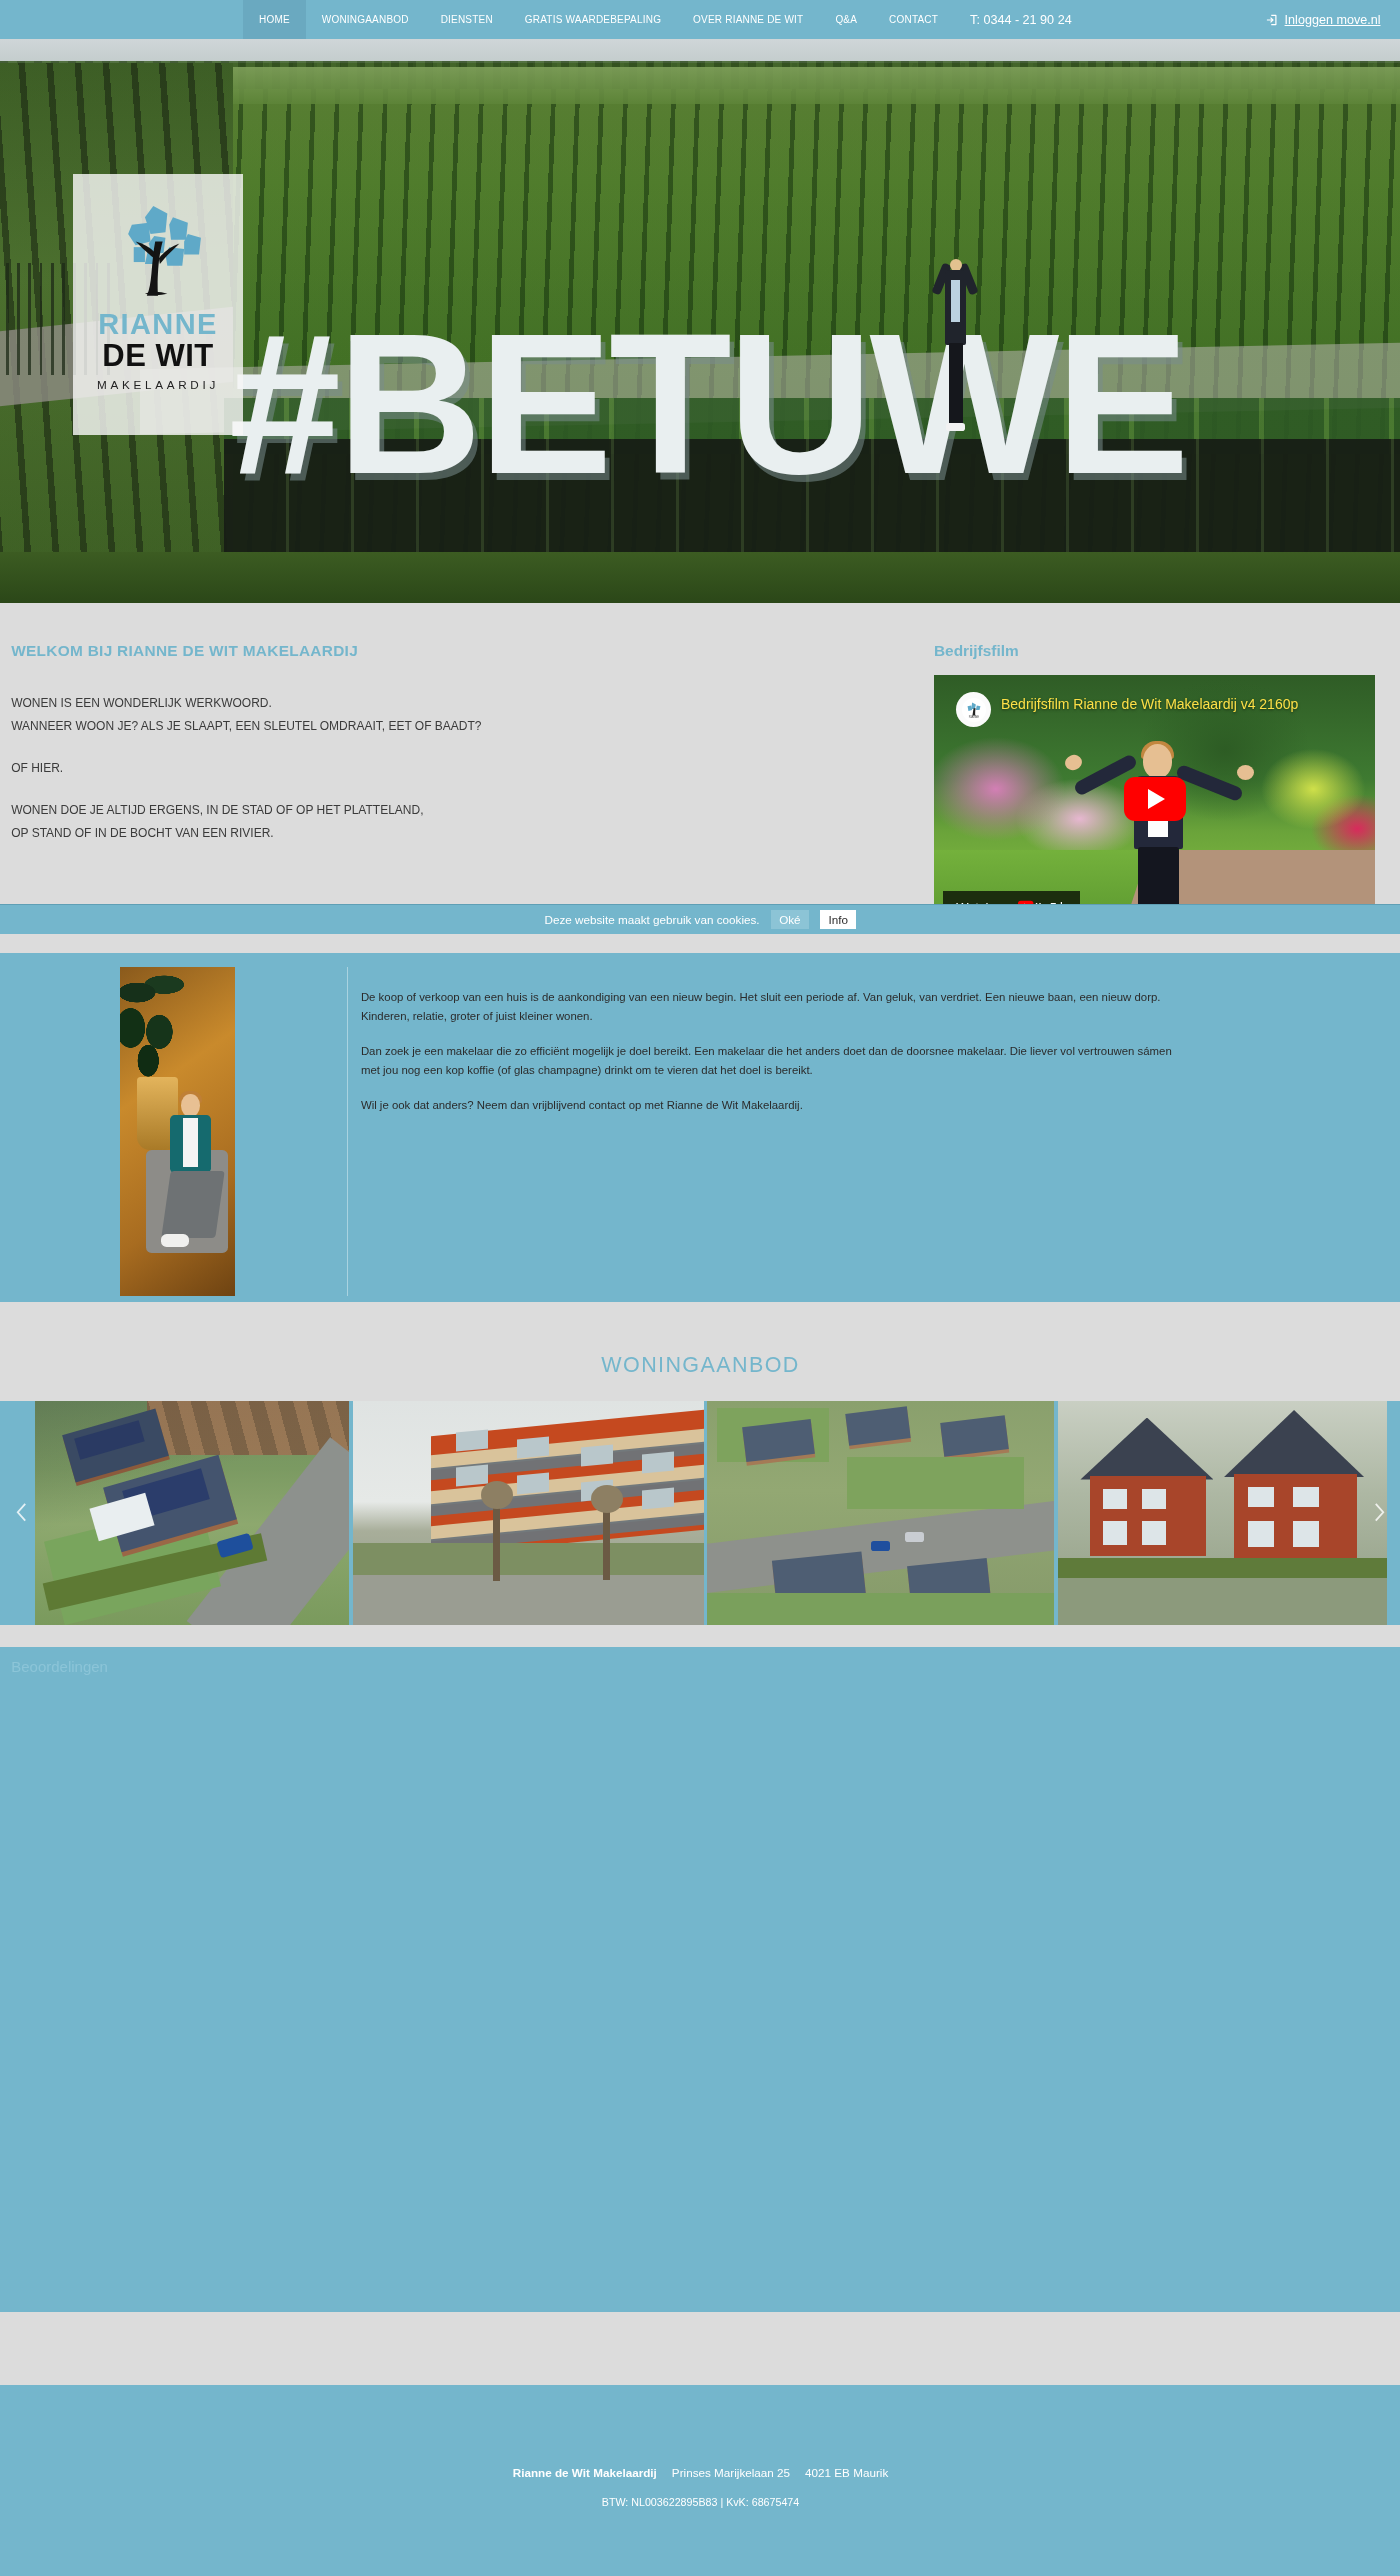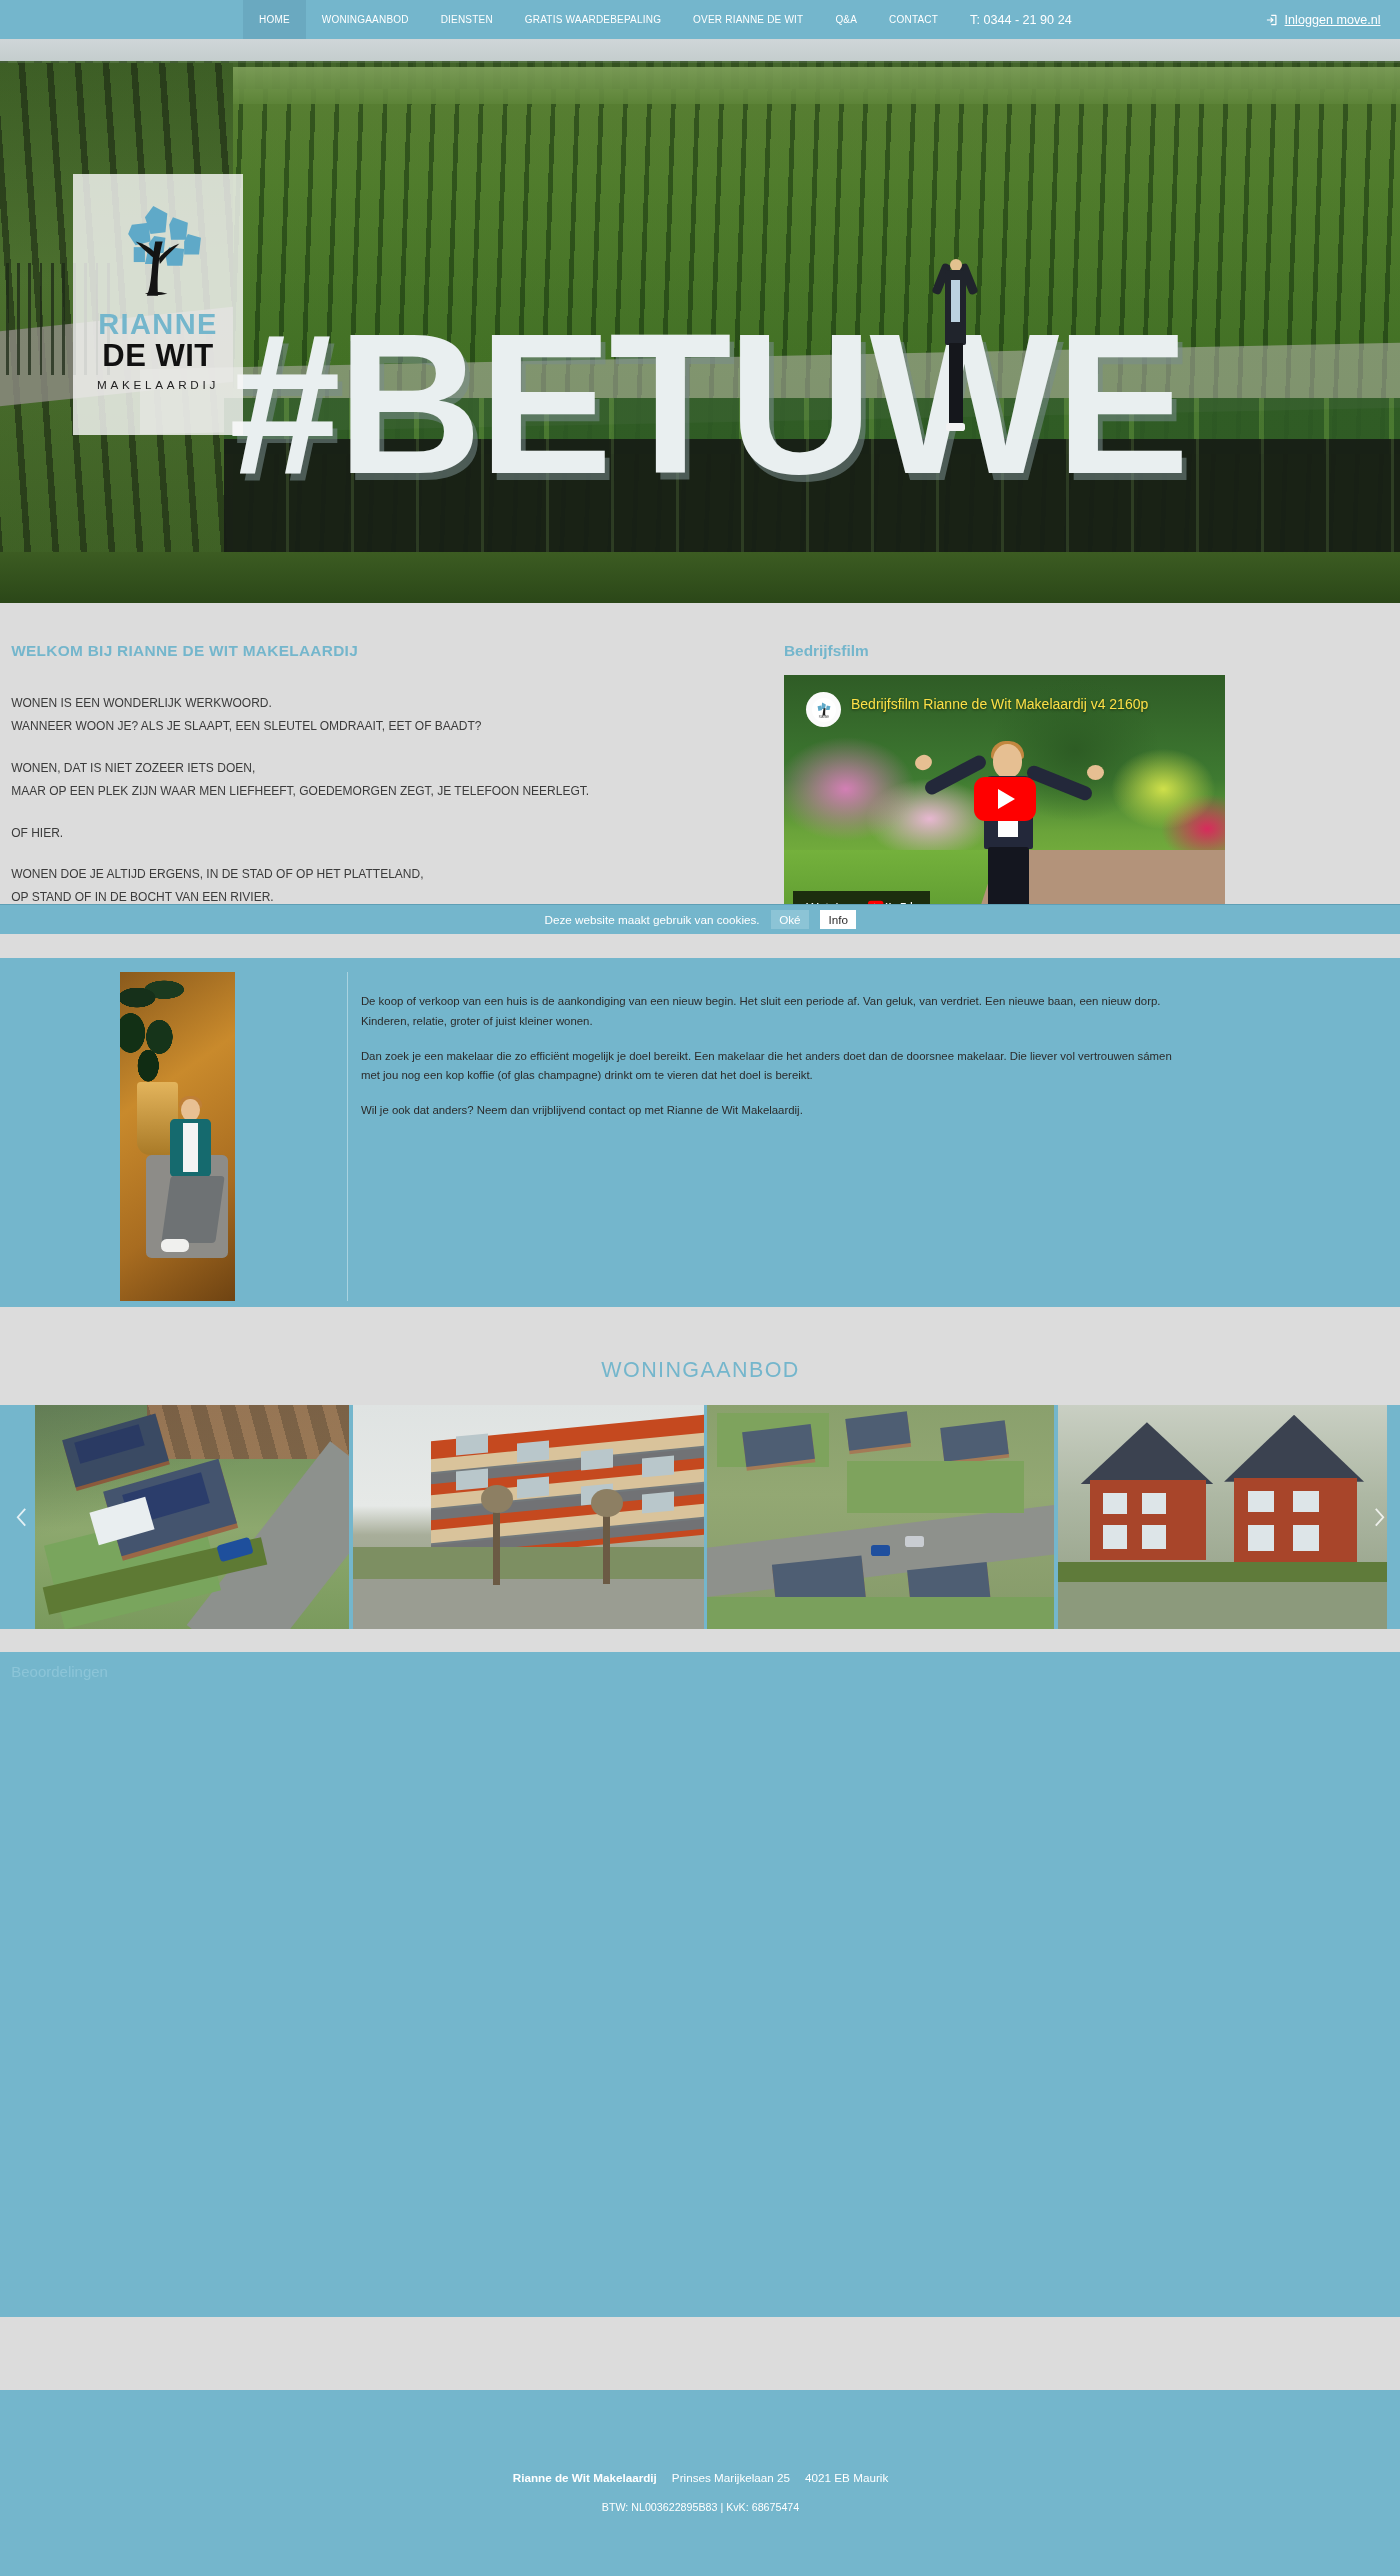--- a/index.html
+++ b/index.html
@@ -164,21 +164,21 @@
 
   
   .band-grey { background: #dcdcdc; width: 1401px; }
 
   .section1 {
     position: relative;
     display: flex;
     padding: 18.7px 0 0 0;
     min-height: 320px;
   }
-  .s1-left { width: 784px; padding: 20.5px 0 0 11.2px; }
+  .s1-left { width: 934px; padding: 20.5px 0 0 11.2px; }
   .s1-title {
     color: #74b6cc; font-size: 15.4px; letter-spacing: 0.3px; margin-bottom: 32px;
   }
   .s1-body p {
     color: #3b3b3b; font-size: 12px; line-height: 23px; margin-bottom: 18.7px;
   }
   .s1-right { width: 467px; padding-top: 20.5px; }
   .s1-vidtitle { color: #74b6cc; font-size: 15.4px; margin-bottom: 15px; }
 
   .video {
@@ -478,22 +478,20 @@
     <div class="logo-tag">MAKELAARDIJ</div>
   </div>
 </section>
 
 <section class="band-grey section1">
   <div class="s1-left">
     <h2 class="s1-title">WELKOM BIJ RIANNE DE WIT MAKELAARDIJ</h2>
     <div class="s1-body">
       <p style="white-space:pre-line">WONEN IS EEN WONDERLIJK WERKWOORD.
 WANNEER WOON JE? ALS JE SLAAPT, EEN SLEUTEL OMDRAAIT, EET OF BAADT?</p>
-      <p style="white-space:pre-line">WONEN, DAT IS NIET ZOZEER IETS DOEN,
-MAAR OP EEN PLEK ZIJN WAAR MEN LIEFHEEFT, GOEDEMORGEN ZEGT, JE TELEFOON NEERLEGT.</p>
       <p>OF HIER.</p>
       <p style="white-space:pre-line">WONEN DOE JE ALTIJD ERGENS, IN DE STAD OF OP HET PLATTELAND,
 OP STAND OF IN DE BOCHT VAN EEN RIVIER.</p>
     </div>
   </div>
   <div class="s1-right">
     <h3 class="s1-vidtitle">Bedrijfsfilm</h3>
     <div class="video">
       <div class="video-bg"></div>
       <div class="video-lawn"></div>

